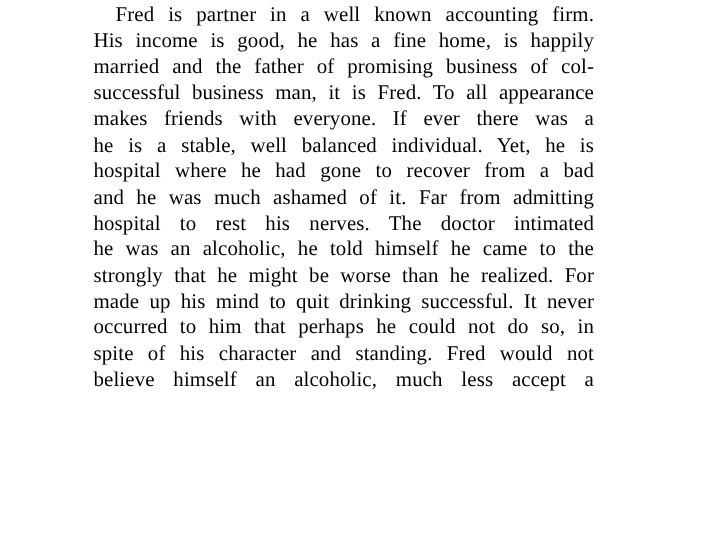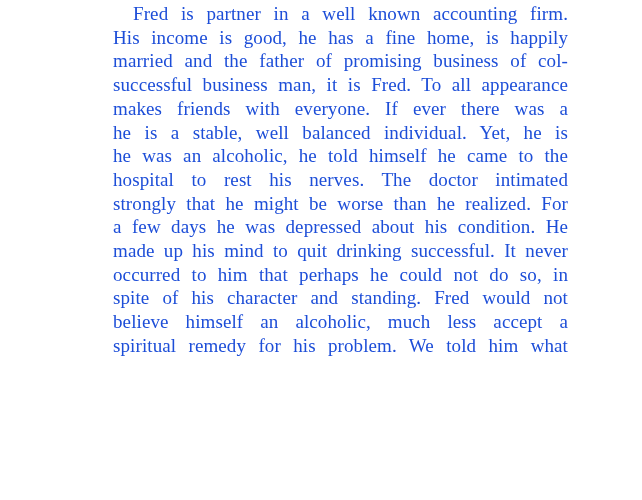--- a/index.html
+++ b/index.html
@@ -11,22 +11,21 @@
     width: 642px;
     height: 500px;
     overflow: hidden;
     font-family: "Liberation Serif", "DejaVu Serif", serif;
   }
   .book-page {
     position: absolute;
     left: 85px;
     top: 2px;
     width: 455px;
-    color: #1d4ed8;
-    margin-left: 28px;
+    color: #000000;
   }
   .text-line {
     font-size: 19px;
     line-height: 23.7px;
     text-align: justify;
     text-align-last: justify;
     -moz-text-align-last: justify;
     white-space: normal;
     letter-spacing: 0.1px;
   }
@@ -37,22 +36,22 @@
 </head>
 <body>
 
 <div class="book-page">
   <div class="text-line indent">Fred is partner in a well known accounting firm.</div>
   <div class="text-line">His income is good, he has a fine home, is happily</div>
   <div class="text-line">married and the father of promising business of col-</div>
   <div class="text-line">successful business man, it is Fred. To all appearance</div>
   <div class="text-line">makes friends with everyone. If ever there was a</div>
   <div class="text-line">he is a stable, well balanced individual. Yet, he is</div>
+  <div class="text-line">hospital where he had gone to recover from a bad</div>
+  <div class="text-line">and he was much ashamed of it. Far from admitting</div>
+  <div class="text-line">hospital to rest his nerves. The doctor intimated</div>
   <div class="text-line">he was an alcoholic, he told himself he came to the</div>
-  <div class="text-line">hospital to rest his nerves. The doctor intimated</div>
   <div class="text-line">strongly that he might be worse than he realized. For</div>
-  <div class="text-line">a few days he was depressed about his condition. He</div>
   <div class="text-line">made up his mind to quit drinking successful. It never</div>
   <div class="text-line">occurred to him that perhaps he could not do so, in</div>
   <div class="text-line">spite of his character and standing. Fred would not</div>
   <div class="text-line">believe himself an alcoholic, much less accept a</div>
-  <div class="text-line">spiritual remedy for his problem. We told him what</div>
 </div>
 
 </body></html>

